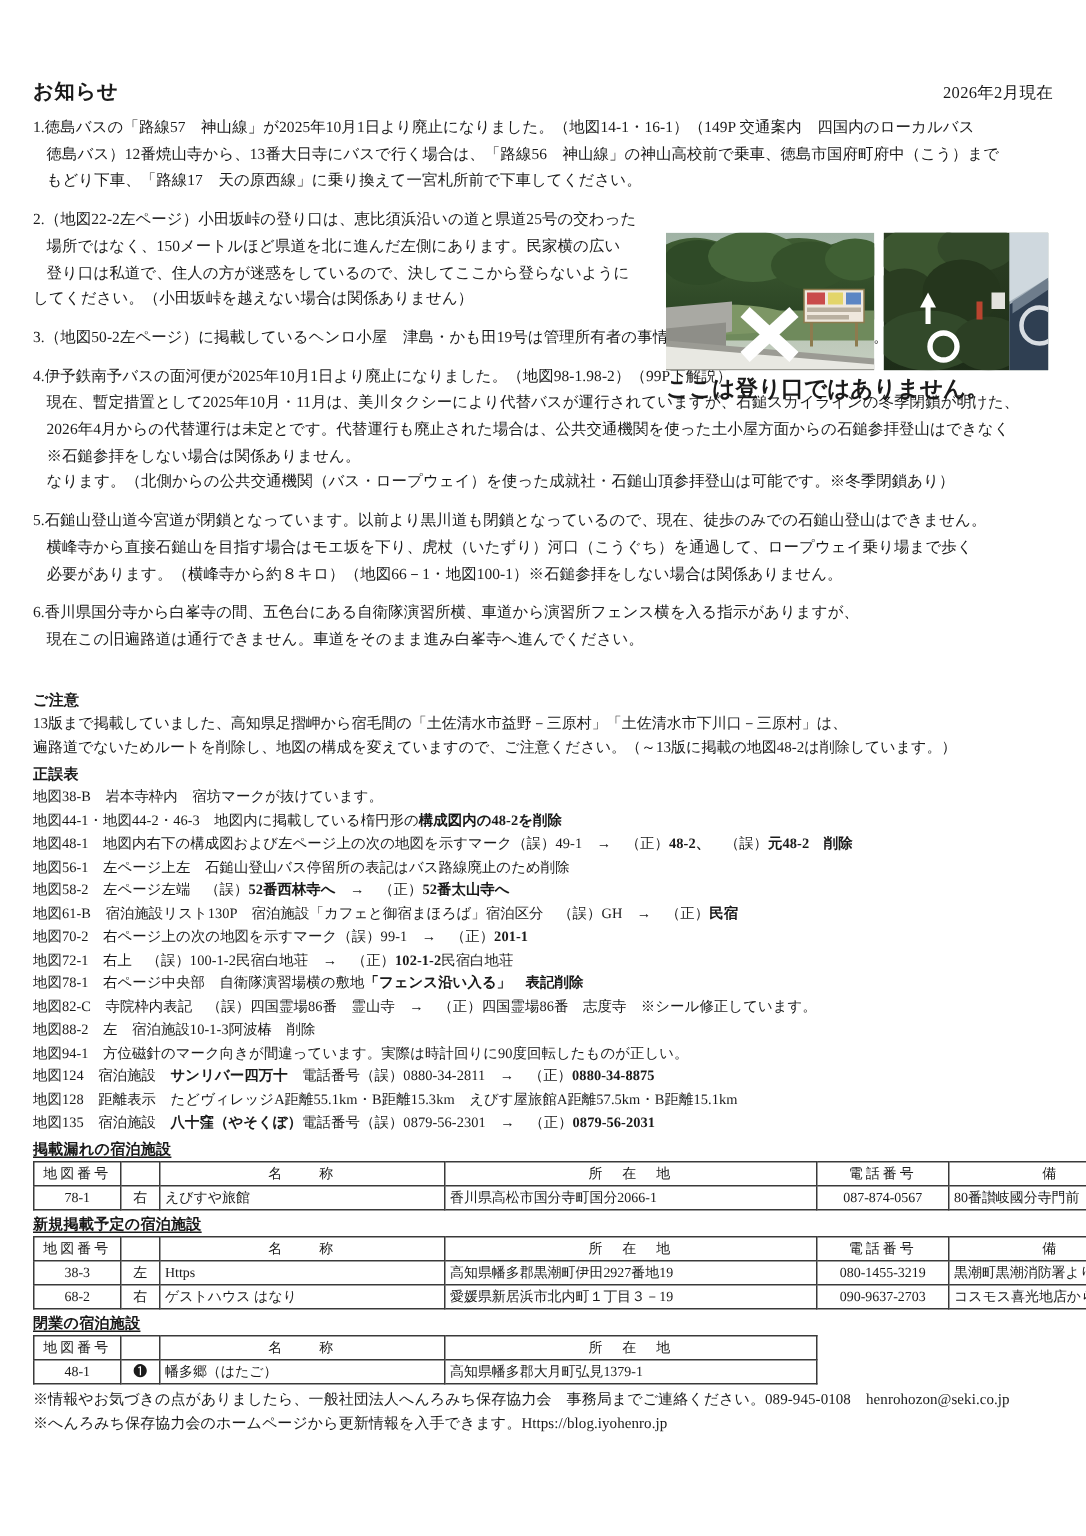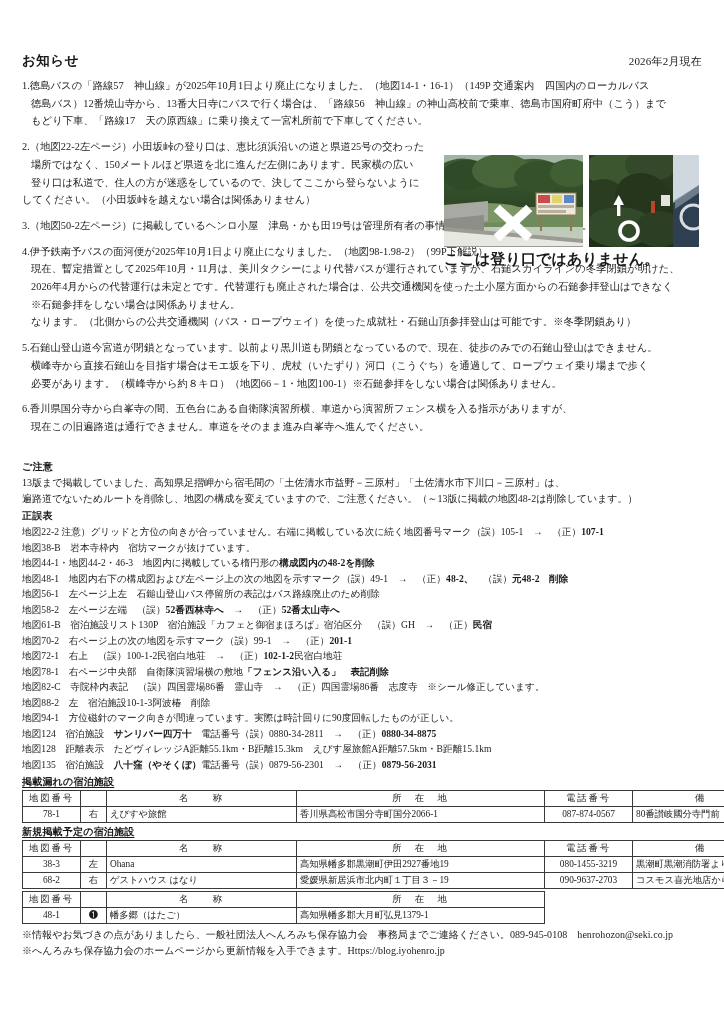--- a/index.html
+++ b/index.html
@@ -286,21 +286,20 @@
     <div class="sec-head">ご注意</div>
     <div class="caution-body">
         <span class="ln">13版まで掲載していました、高知県足摺岬から宿毛間の「土佐清水市益野－三原村」「土佐清水市下川口－三原村」は、</span>
         <span class="ln">遍路道でないためルートを削除し、地図の構成を変えていますので、ご注意ください。（～13版に掲載の地図48-2は削除しています。）</span>
       </div>
   </div>
 
   <div>
     <div class="sec-head">正誤表</div>
     <div class="errata">
-        <div class="errata-row"><span>地図22-2 注意）グリッドと方位の向きが合っていません。右端に掲載している次に続く地図番号マーク（誤）105-1　→　（正）</span><b>107-1</b></div>
         <div class="errata-row"><span>地図38-B　岩本寺枠内　宿坊マークが抜けています。</span></div>
         <div class="errata-row"><span>地図44-1・地図44-2・46-3　地図内に掲載している楕円形の</span><b>構成図内の48-2を削除</b></div>
         <div class="errata-row"><span>地図48-1　地図内右下の構成図および左ページ上の次の地図を示すマーク（誤）49-1　→　（正）</span><b>48-2、</b><span>　（誤）</span><b>元48-2　削除</b></div>
         <div class="errata-row"><span>地図56-1　左ページ上左　石鎚山登山バス停留所の表記はバス路線廃止のため削除</span></div>
         <div class="errata-row"><span>地図58-2　左ページ左端　（誤）</span><b>52番西林寺へ</b><span>　→　（正）</span><b>52番太山寺へ</b></div>
         <div class="errata-row"><span>地図61-B　宿泊施設リスト130P　宿泊施設「カフェと御宿まほろば」宿泊区分　（誤）GH　→　（正）</span><b>民宿</b></div>
         <div class="errata-row"><span>地図70-2　右ページ上の次の地図を示すマーク（誤）99-1　→　（正）</span><b>201-1</b></div>
         <div class="errata-row"><span>地図72-1　右上　（誤）100-1-2民宿白地荘　→　（正）</span><b>102-1-2</b><span>民宿白地荘</span></div>
         <div class="errata-row"><span>地図78-1　右ページ中央部　自衛隊演習場横の敷地</span><b>「フェンス沿い入る」　表記削除</b></div>
         <div class="errata-row"><span>地図82-C　寺院枠内表記　（誤）四国霊場86番　霊山寺　→　（正）四国霊場86番　志度寺　※シール修正しています。</span></div>
@@ -348,36 +347,37 @@
               <th class="c col-name">名　　称</th>
               <th class="c col-addr">所　在　地</th>
               <th class="c col-tel">電話番号</th>
               <th class="c col-note">備　　考</th>
             </tr>
           </thead>
           <tbody>
             <tr>
               <td class="c col-num">38-3</td>
               <td class="c col-side">左</td>
-              <td class="l col-name">Ohana</td>
+              <td class="l col-name">Https</td>
               <td class="l col-addr">高知県幡多郡黒潮町伊田2927番地19</td>
               <td class="c col-tel">080-1455-3219</td>
               <td class="l col-note">黒潮町黒潮消防署より旧道750m先</td>
             </tr>
             <tr>
               <td class="c col-num">68-2</td>
               <td class="c col-side">右</td>
               <td class="l col-name">ゲストハウス はなり</td>
               <td class="l col-addr">愛媛県新居浜市北内町１丁目３－19</td>
               <td class="c col-tel">090-9637-2703</td>
               <td class="l col-note">コスモス喜光地店から東へ400m先南</td>
             </tr>
           </tbody>
         </table>
       </div>
+      <div class="sec-head under">閉業の宿泊施設</div>
       <div class="tbl-wrap">
         <table class="lodging closed">
           <thead>
             <tr>
               <th class="c c3-num">地図番号</th>
               <th class="c c3-side"></th>
               <th class="c c3-name">名　　称</th>
               <th class="c c3-addr">所　在　地</th>
             </tr>
           </thead>

